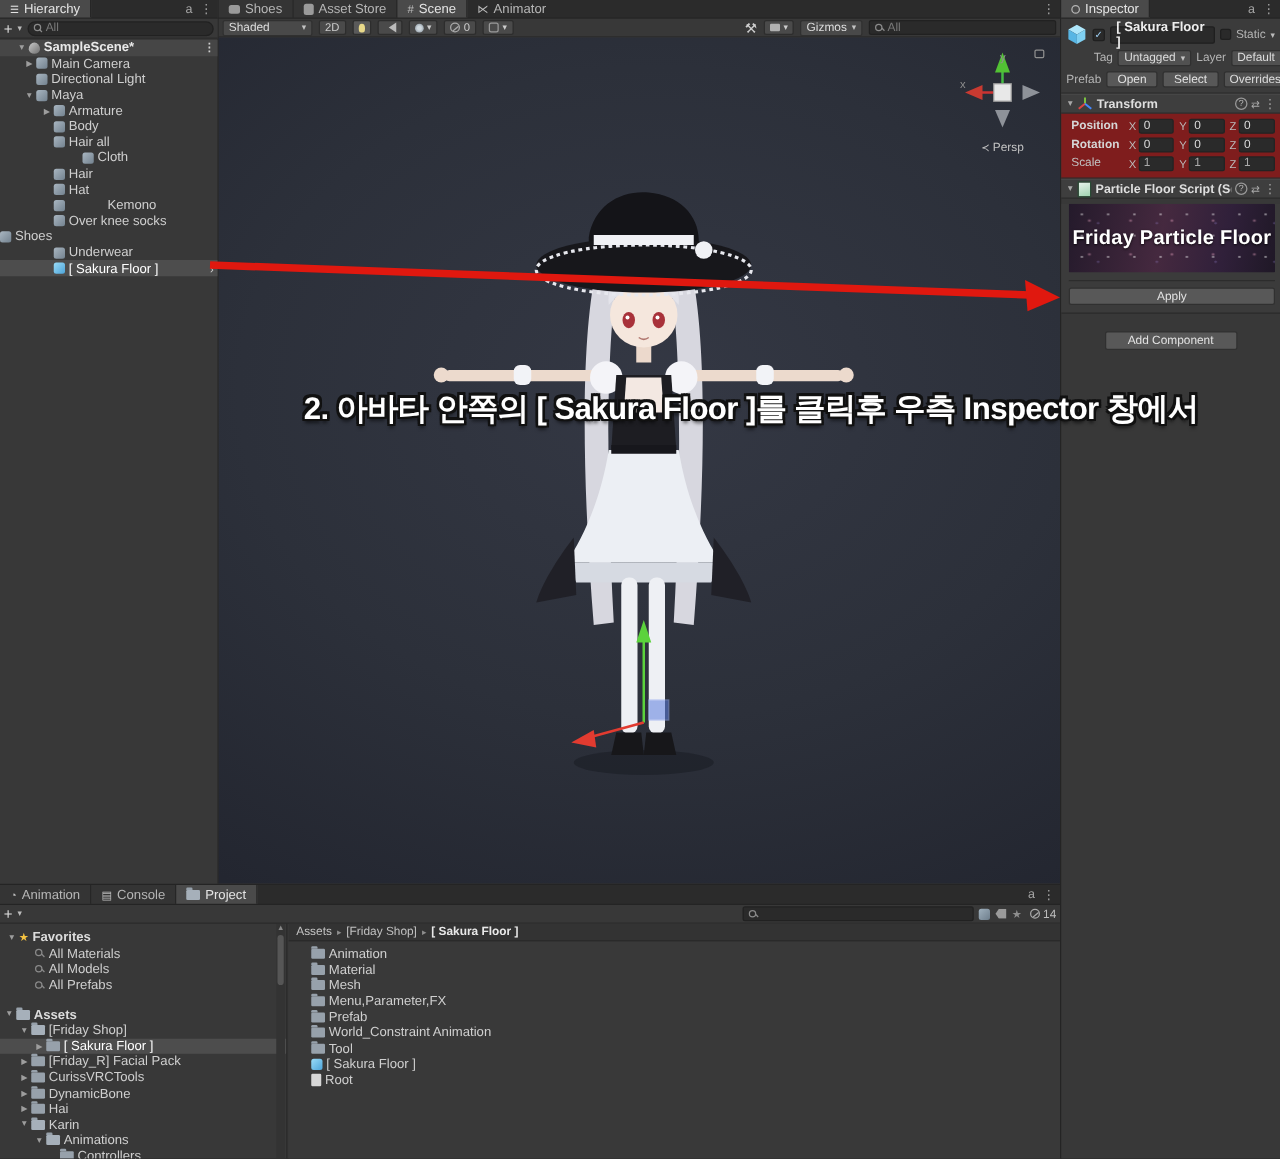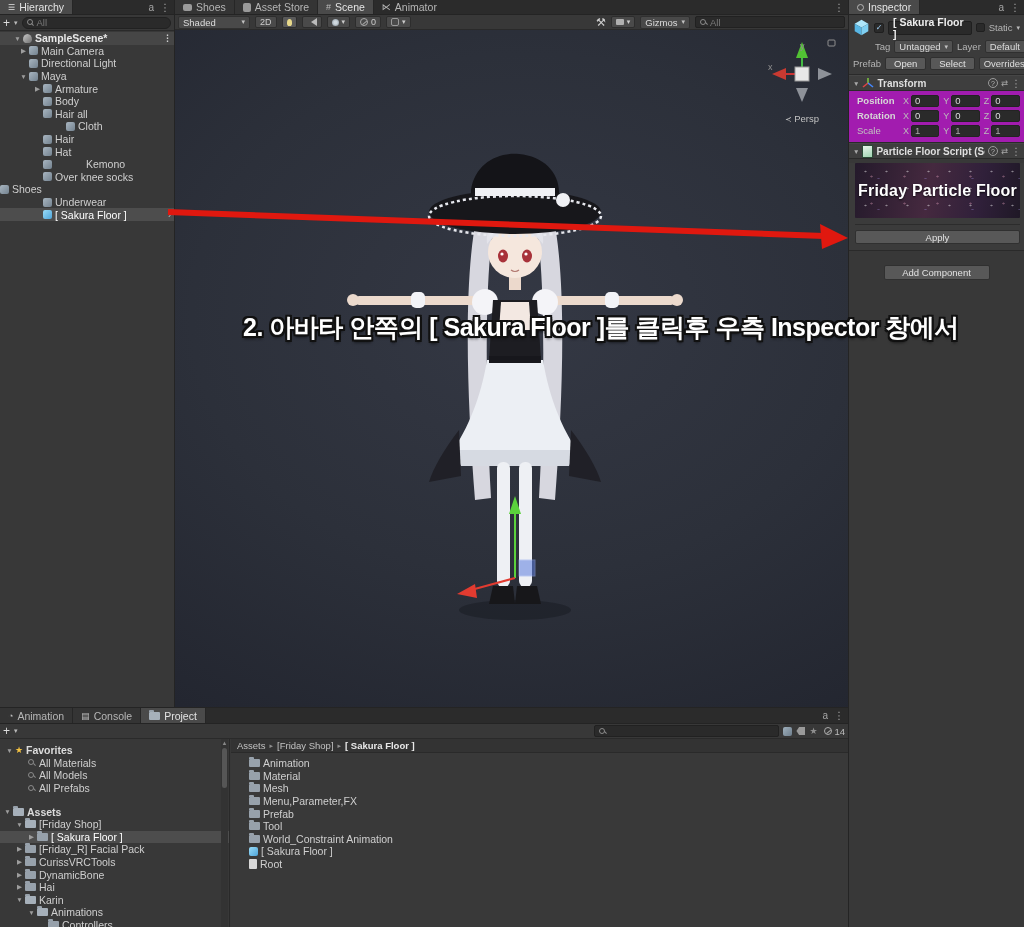--- a/index.html
+++ b/index.html
@@ -403,21 +403,21 @@
       <svg width="12" height="12" viewBox="0 0 12 12">
         <line x1="6" y1="6" x2="6" y2="1" stroke="#7bc241" stroke-width="1.6"></line>
         <line x1="6" y1="6" x2="1" y2="10" stroke="#d44" stroke-width="1.6"></line>
         <line x1="6" y1="6" x2="11" y2="10" stroke="#48f" stroke-width="1.6"></line>
       </svg>
       <span class="title">Transform</span>
       <span class="qmark">?</span>
       <span class="hicon">⇄</span>
       <span class="kebab">⋮</span>
     </div>
-    <div style="padding:2px 0 4px 0;border-bottom:1px solid #2a2a2a;background:#a21caf;">
+    <div style="padding:2px 0 4px 0;border-bottom:1px solid #2a2a2a;background:#7f1d1d;">
       <div class="trow">
         <span class="tl" style="font-weight:bold;color:#d6d6d6;">Position</span>
         <div class="axg">
             <span class="axl">X</span>
             <div class="val">
               <span>0</span>
             </div>
           </div>
         <div class="axg">
             <span class="axl">Y</span>
@@ -639,25 +639,25 @@
         <div class="row">
             <span class="fd"></span>
             <span>Menu,Parameter,FX</span>
           </div>
         <div class="row">
             <span class="fd"></span>
             <span>Prefab</span>
           </div>
         <div class="row">
             <span class="fd"></span>
+            <span>World_Constraint Animation</span>
+          </div>
+        <div class="row">
+            <span class="fd"></span>
             <span>Tool</span>
-          </div>
-        <div class="row">
-            <span class="fd"></span>
-            <span>World_Constraint Animation</span>
           </div>
         <div class="row">
             <span class="go blue"></span>
             <span>[ Sakura Floor ]</span>
           </div>
         <div class="row">
             <span class="file"></span>
             <span>Root</span>
           </div>
       </div>

